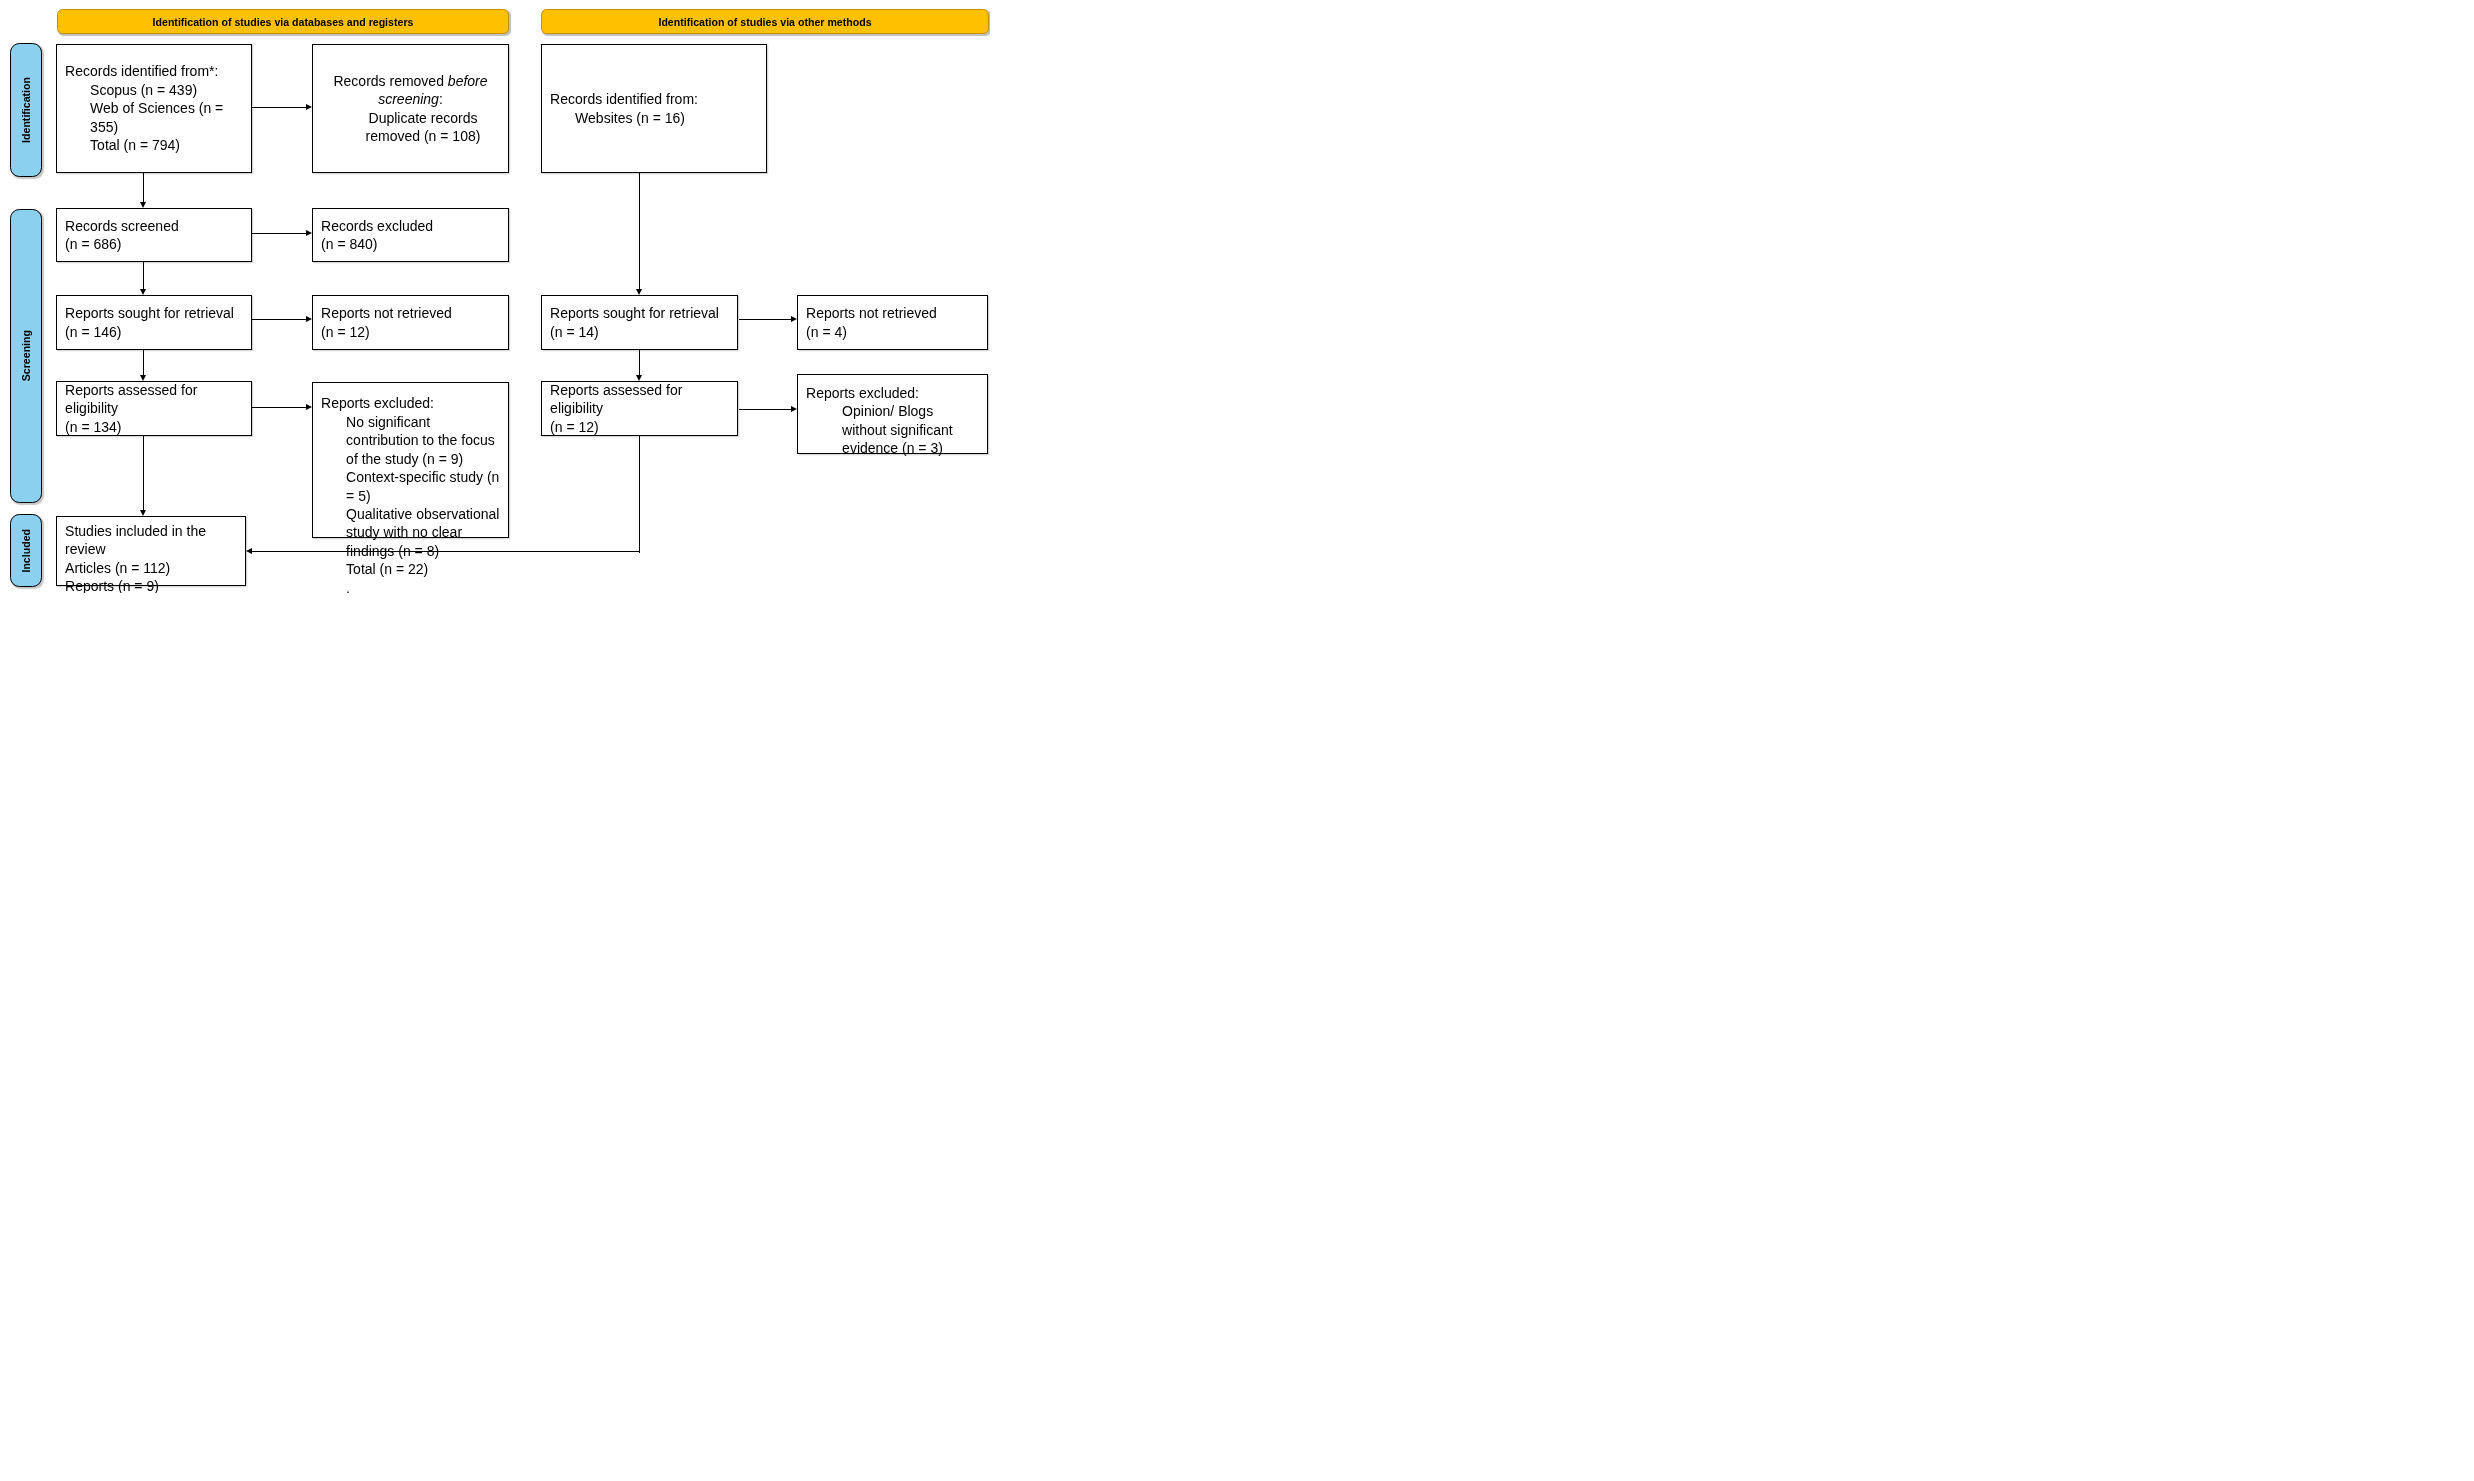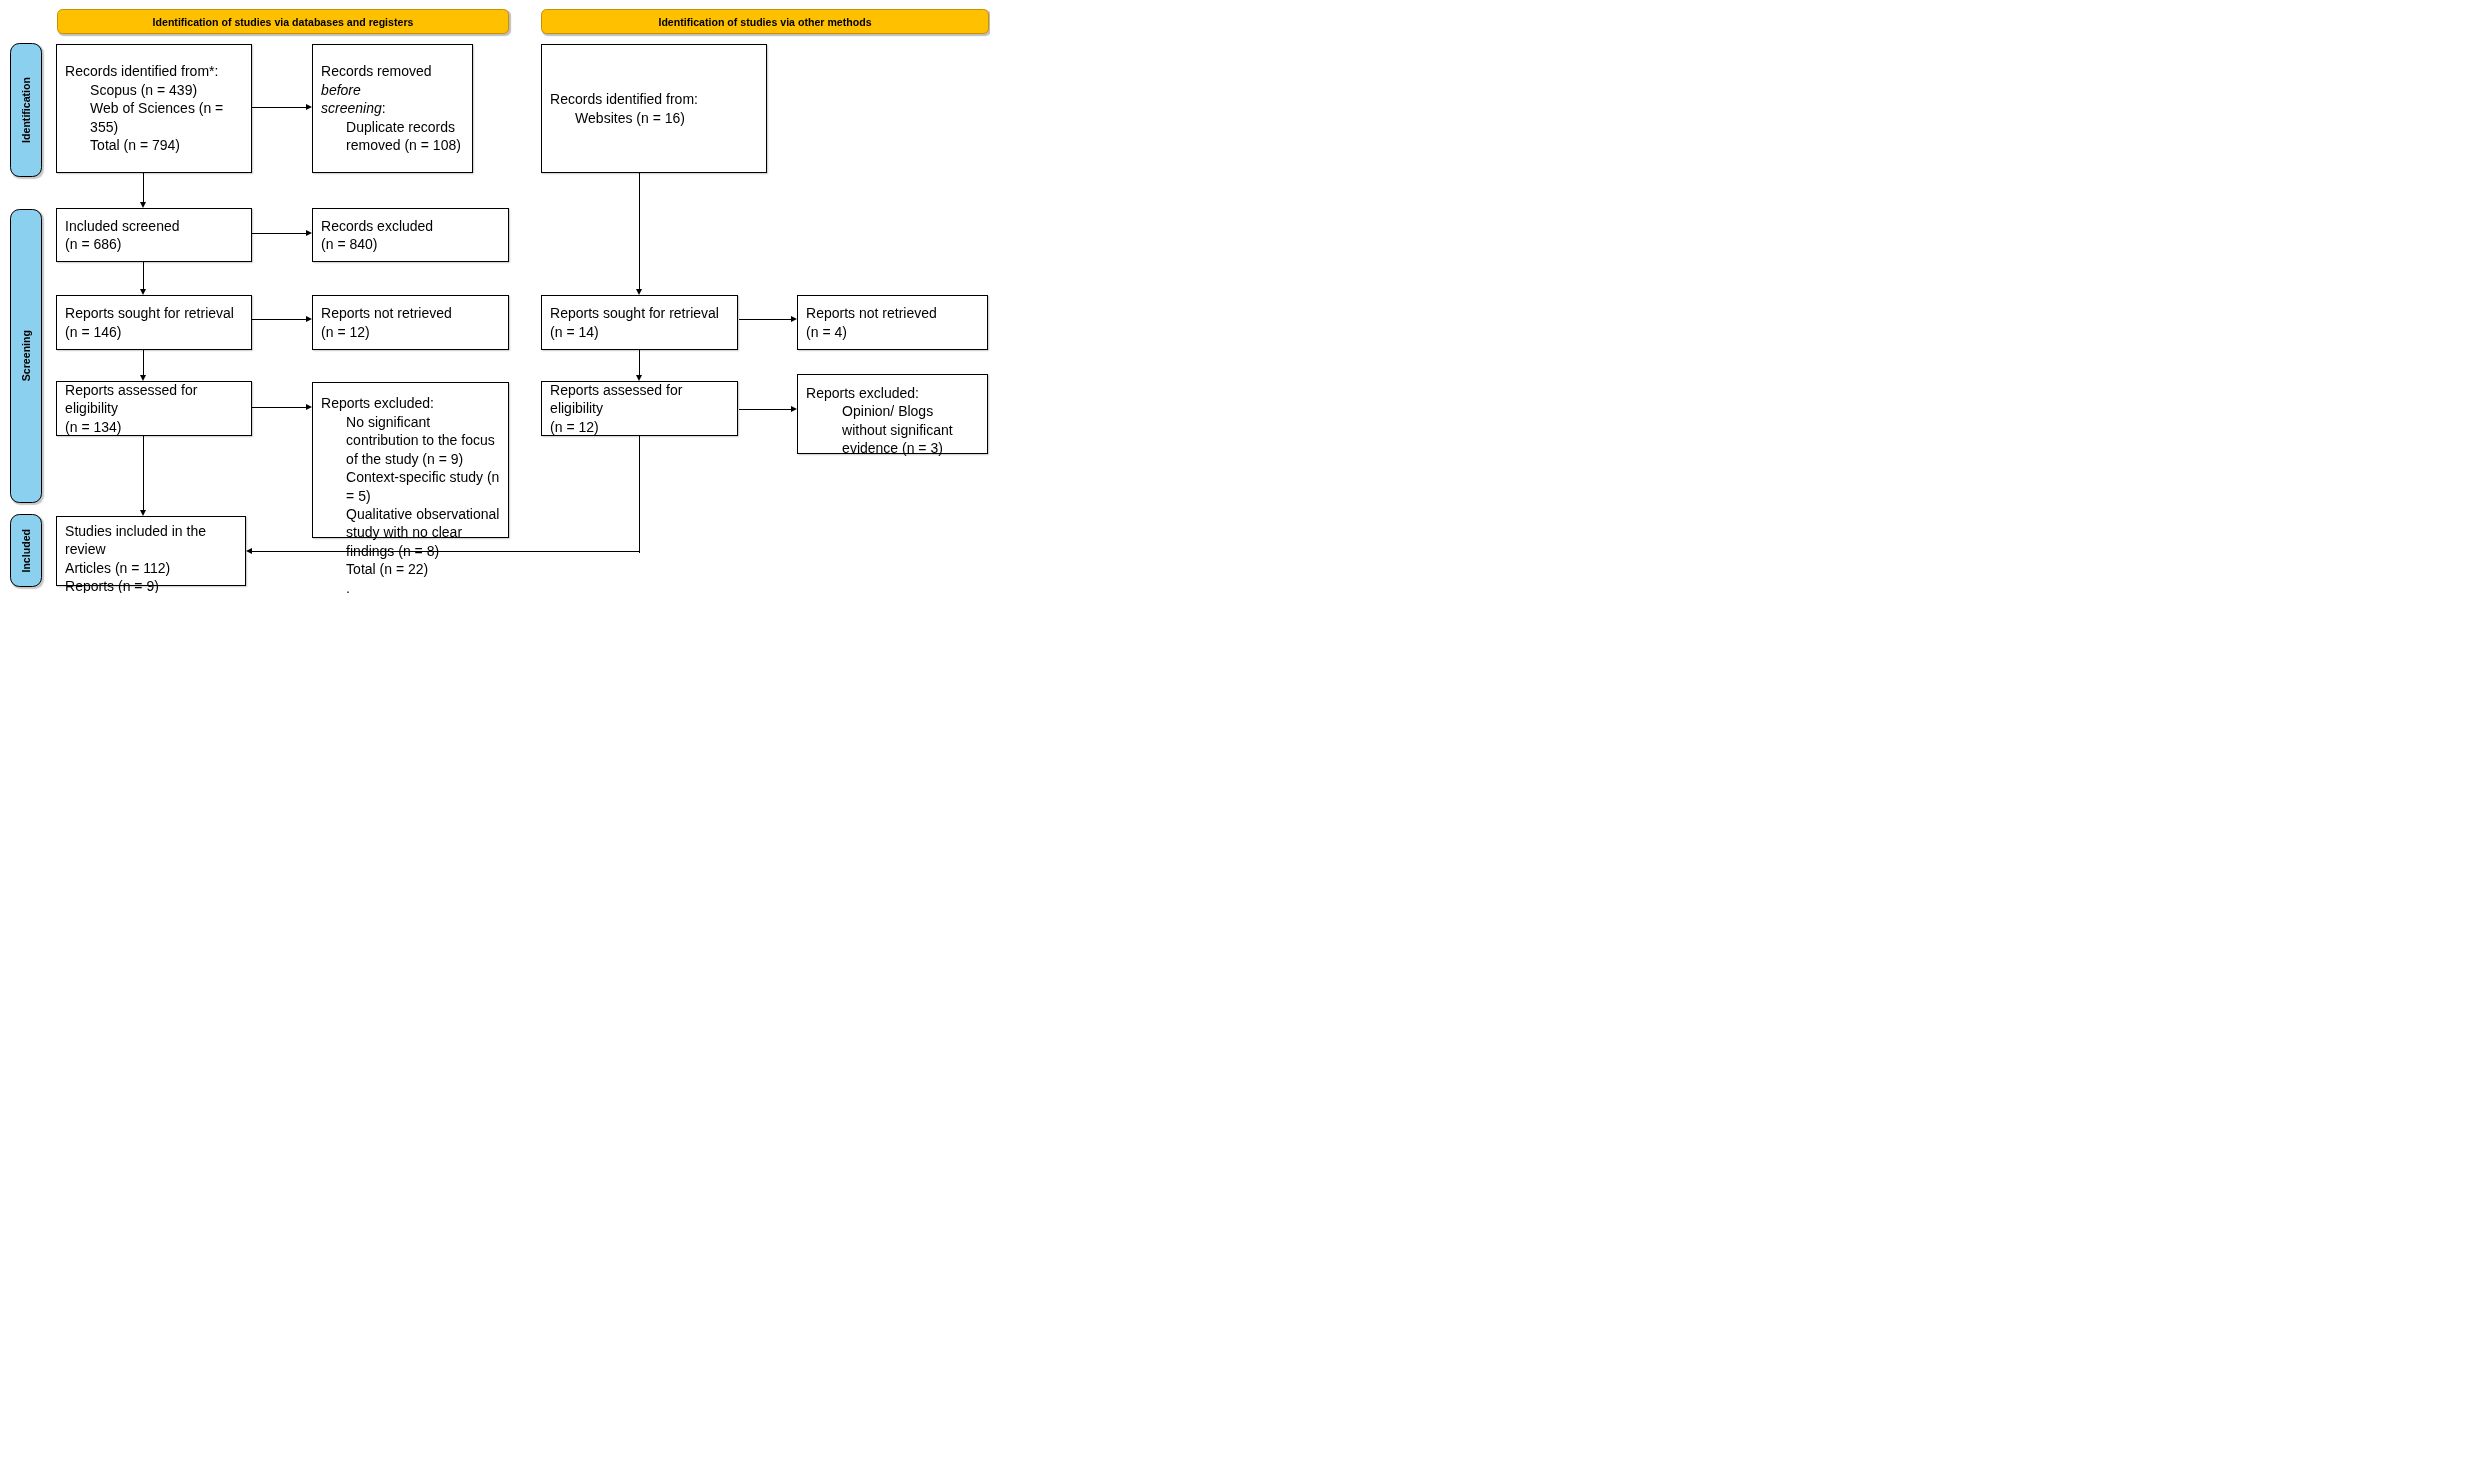--- a/index.html
+++ b/index.html
@@ -53,33 +53,33 @@
     <span>Included</span>
   </div>
 
   <div class="bx center" style="left:56px; top:44px; width:196px; height:129px;">
     <div>Records identified from*:</div>
     <div class="ind">Scopus (n = 439)</div>
     <div class="ind">Web of Sciences (n = 355)</div>
     <div class="ind">Total (n = 794)</div>
   </div>
 
-  <div class="bx center" style="left:312px; top:44px; width:161px; height:129px;">
+  <div class="bx center" style="left:312px; top:44px; width:197px; height:129px;text-align:center;">
     <div><span>Records removed </span><i>before</i></div>
     <div><i>screening</i><span>:</span></div>
     <div class="ind">Duplicate records removed (n = 108)</div>
   </div>
 
   <div class="bx center" style="left:541px; top:44px; width:226px; height:129px;">
     <div>Records identified from:</div>
     <div class="ind">Websites (n = 16)</div>
   </div>
 
   <div class="bx center" style="left:56px; top:208px; width:196px; height:54px;">
-    <div>Included screened</div>
+    <div>Records screened</div>
     <div>(n = 686)</div>
   </div>
   <div class="bx center" style="left:312px; top:208px; width:197px; height:54px;">
     <div>Records excluded</div>
     <div>(n = 840)</div>
   </div>
 
   <div class="bx center" style="left:56px; top:295px; width:196px; height:55px;">
     <div>Reports sought for retrieval</div>
     <div>(n = 146)</div>

